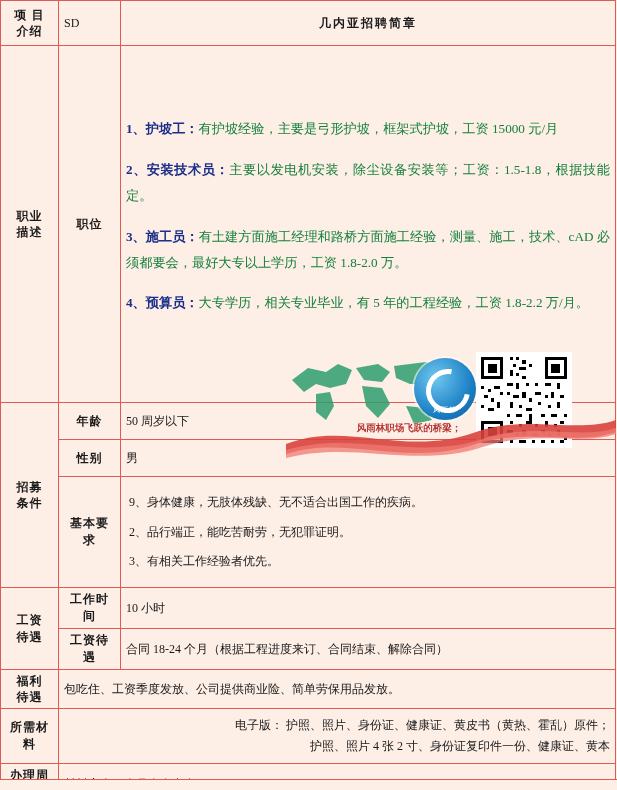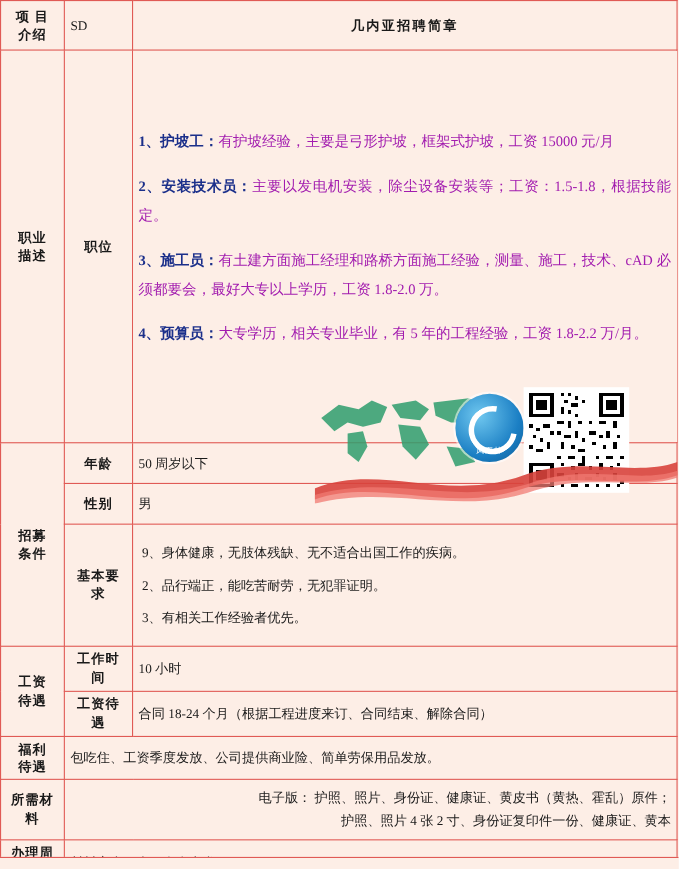--- a/index.html
+++ b/index.html
@@ -59,21 +59,21 @@
   .job-p{
     font-size:13.2px;
     line-height:2.0;
     color:#1b2f8a;
     font-family:"Liberation Serif","DejaVu Serif",serif;
     margin:0 0 14px 0;
     text-align:justify;
   }
   .job-p:last-child{margin-bottom:15px;}
   .job-p .lead{ font-weight:bold; }
-  .job-p .body{ color:#a21caf; }
+  .job-p .body{ color:#15803d; }
   .plain{
     font-size:12.5px;
     line-height:1.7;
     color:#111;
     font-family:Liberation Serif, serif;
   }
   .plain-lines p{margin:0 0 9px 0;}
   .plain-lines p:last-child{margin-bottom:0;}
   .mid{
     text-align:center;
@@ -360,19 +360,20 @@
     </svg>
 
     <div class="ribbon">
       <svg width="330" height="44" viewBox="0 0 330 44">
         <path d="M0 30 C 60 6, 120 44, 190 18 C 240 0, 290 20, 330 6 L330 18 C 290 32, 240 14, 190 30 C 120 54, 60 20, 0 40 Z" fill="#d8423c" opacity="0.9"></path>
         <path d="M0 36 C 70 16, 130 48, 200 24 C 250 8, 295 26, 330 14 L330 20 C 295 32, 250 16, 200 32 C 130 56, 70 26, 0 44 Z" fill="#f07a72" opacity="0.75"></path>
       </svg>
     </div>
 
     <div class="slogan">
+      <div>风雨林职场飞跃的桥梁；</div>
     </div>
   </div>
 
   <div class="footer-strip">
     <span></span>
   </div>
 </div>
 
 </body></html>

